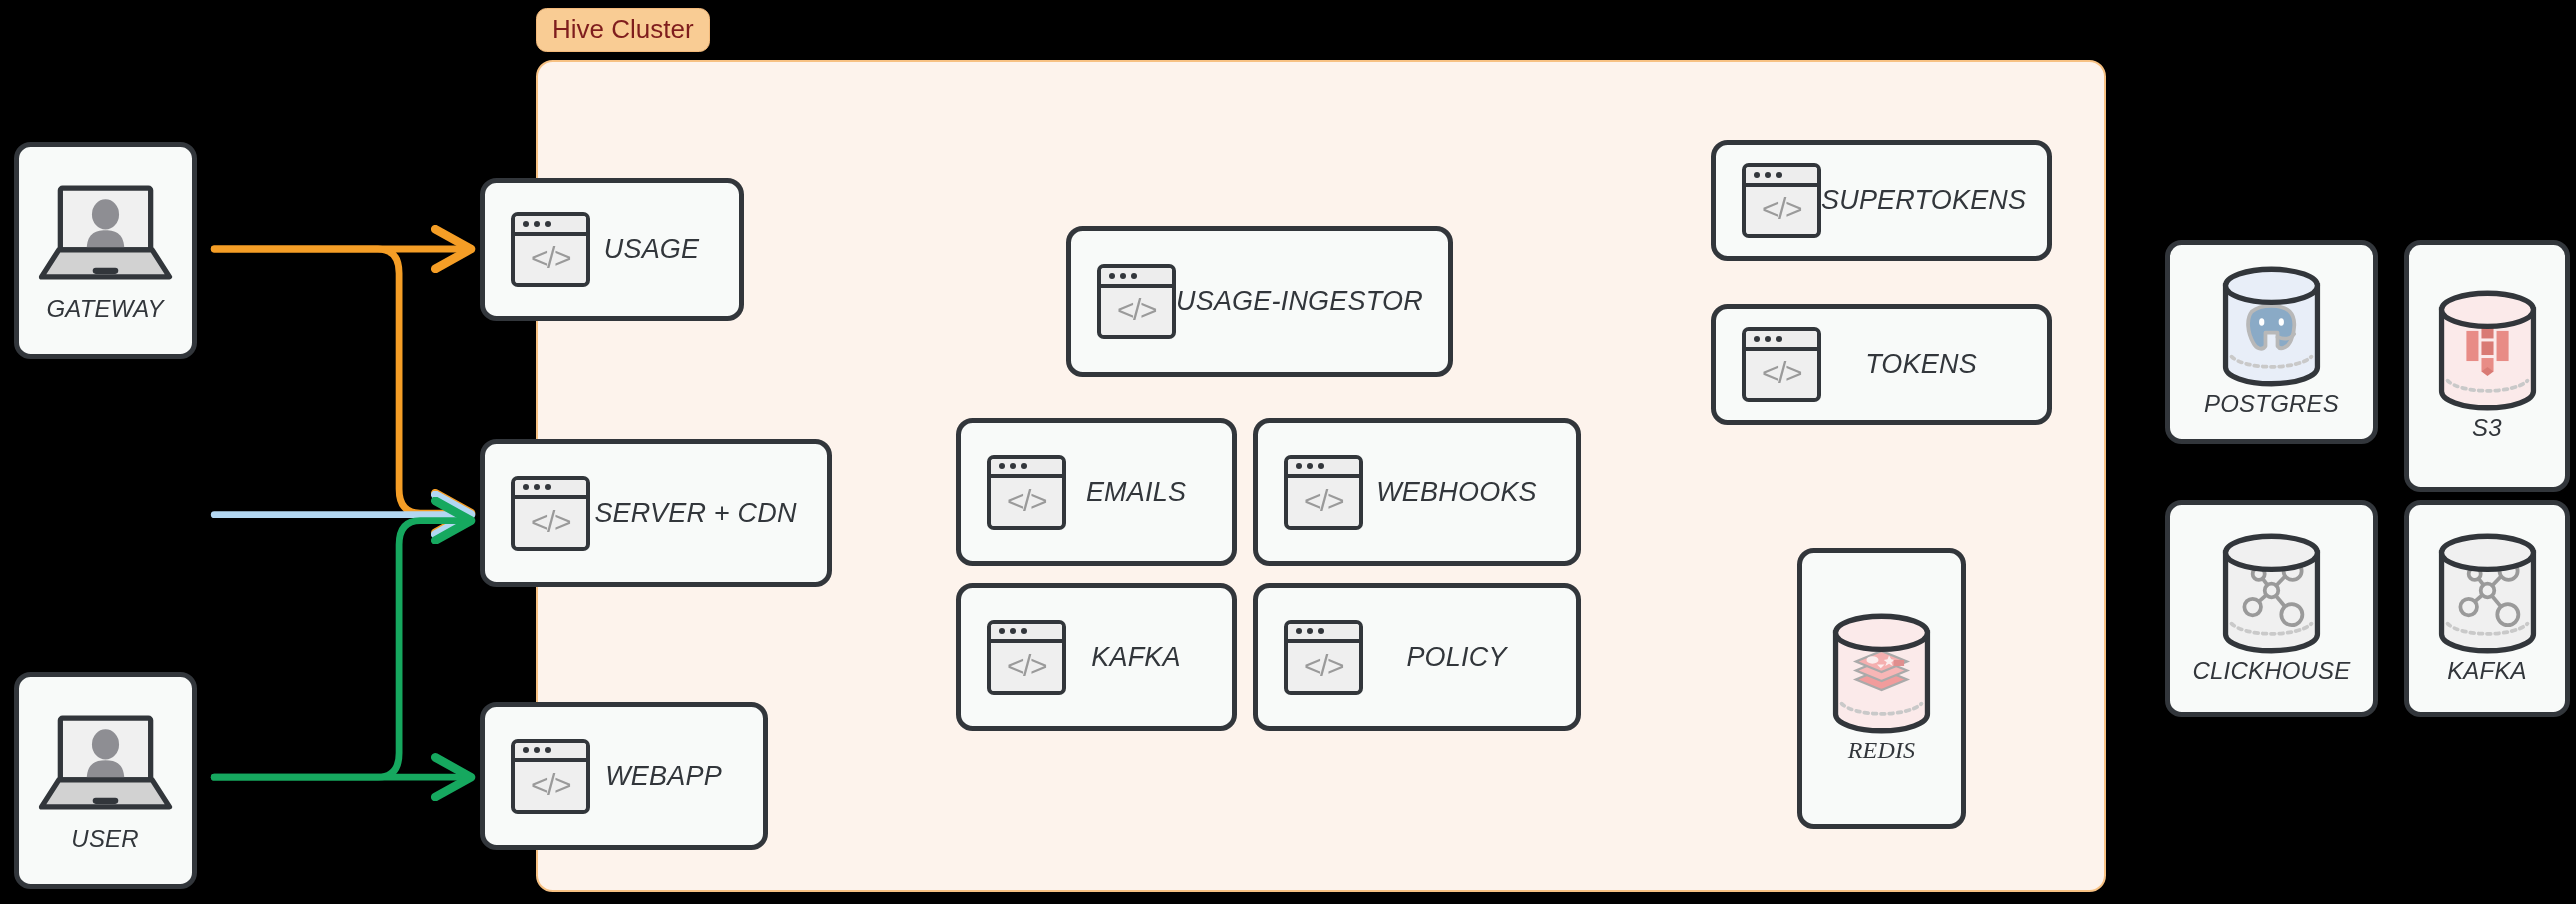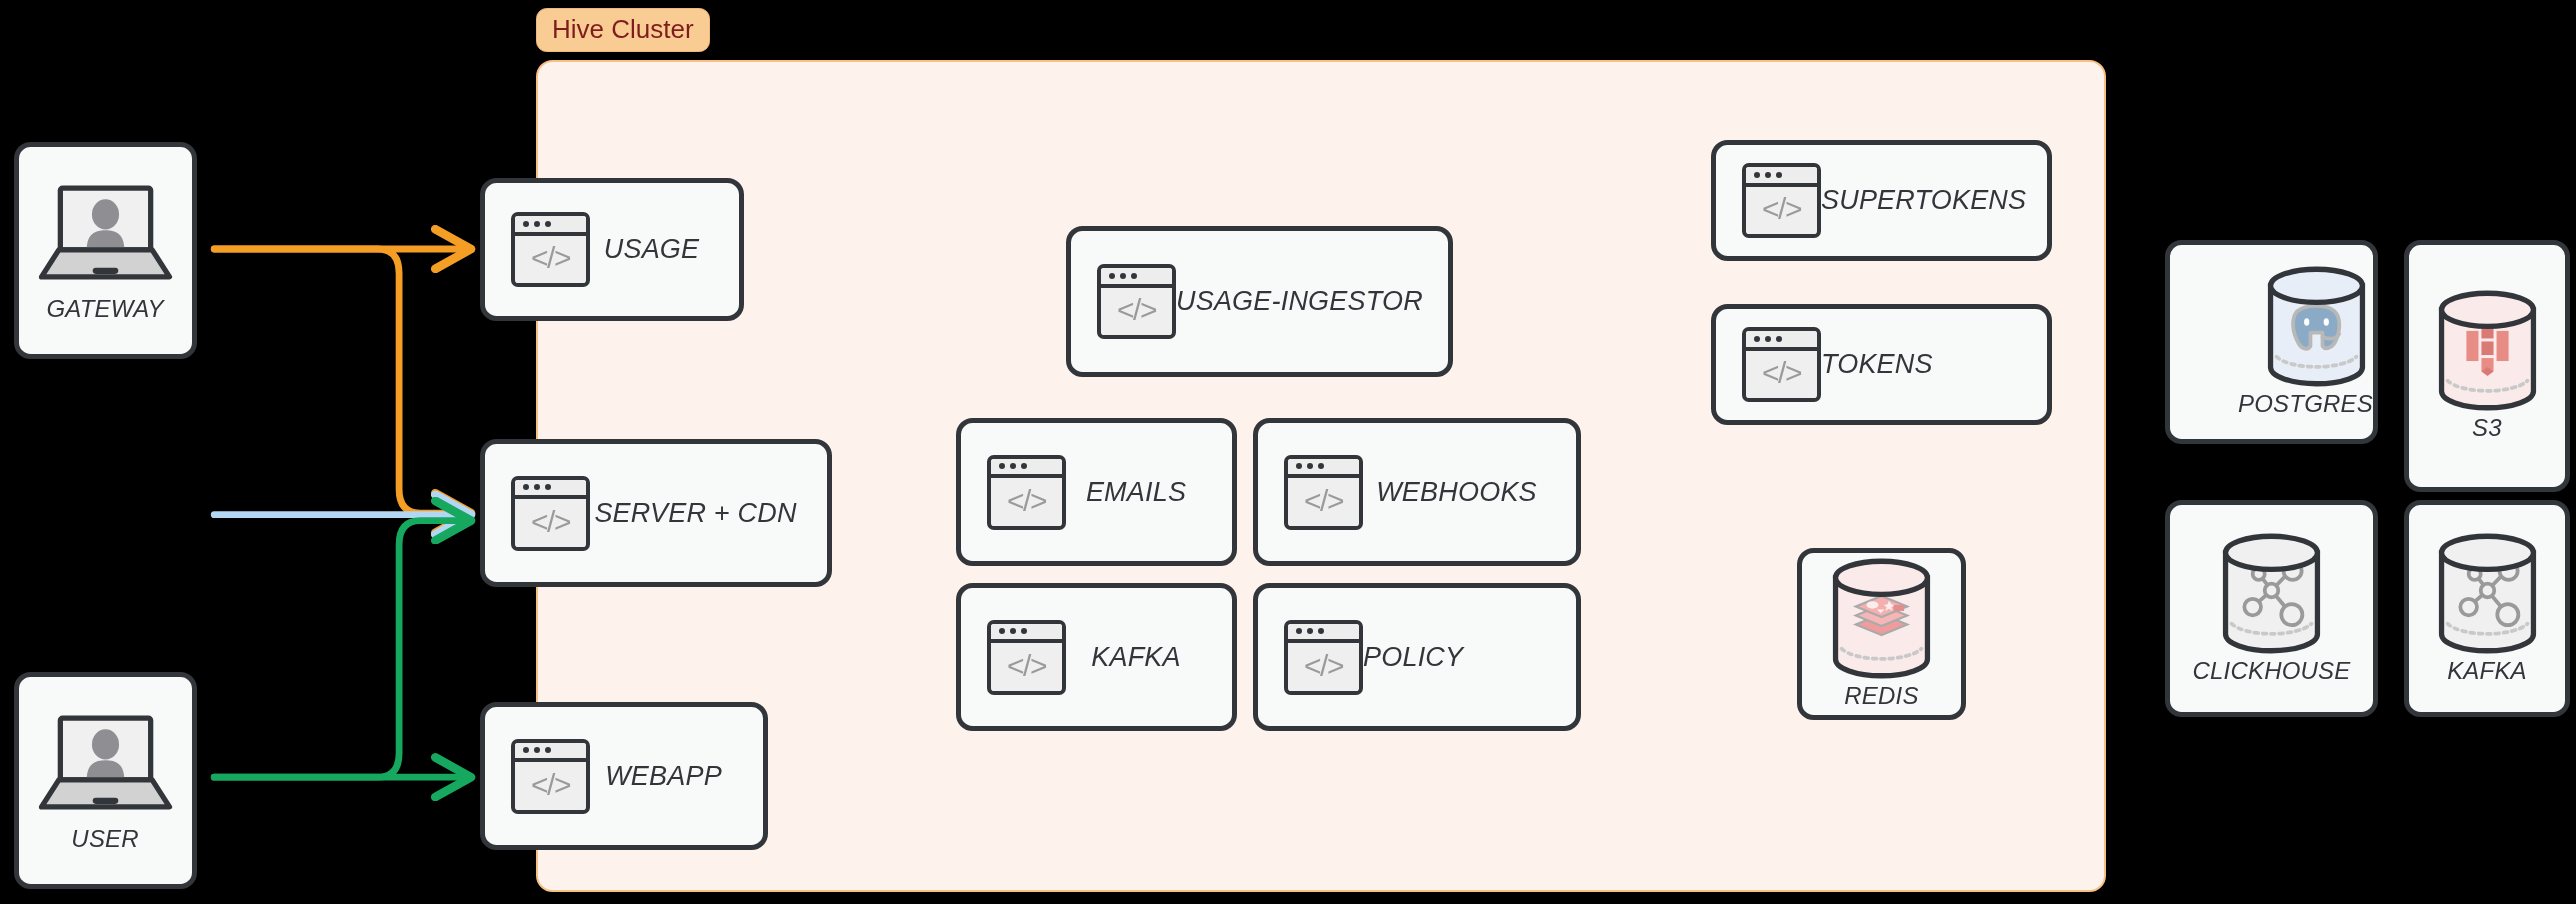--- a/index.html
+++ b/index.html
@@ -63,21 +63,21 @@
     text-align: center;
     font-style: italic;
     font-size: 27px;
     color: #32363B;
     white-space: nowrap;
     letter-spacing: 0.2px;
   }
   .node.service .code-icon { flex: 0 0 auto; }
 
   
-  .node.service.label-right .label { text-align: left; }
+  .node.service.label-right .label { text-align: center; }
 
   
   .node.stack {
     flex-direction: column;
     justify-content: center;
     align-items: center;
   }
   .node.stack .label {
     font-style: italic;
     font-size: 24px;
@@ -319,41 +319,41 @@
       <span class="titlebar">
           <i></i>
           <i></i>
           <i></i>
         </span>
       <span class="glyph">&lt;/&gt;</span>
     </span>
     <span class="label">TOKENS</span>
   </div>
 
-  <div class="node stack" style="left:1797px; top:548px; width:169px; height:172px;">
+  <div class="node stack" style="left:1797px; top:548px; width:169px; height:281px;font-family:Liberation Serif, serif;">
     <span class="cylinder-icon">
       <svg viewBox="0 0 150 160" xmlns="http://www.w3.org/2000/svg" width="113" height="121">
         <path d="M14 26 L14 134 A61 22 0 0 0 136 134 L136 26 Z" fill="#FBEAEA" stroke="#32363B" stroke-width="7"></path>
         <path d="M22 120 A56 20 0 0 0 128 120" fill="none" stroke="#C9C9C9" stroke-width="5" stroke-dasharray="5 6" stroke-linecap="round"></path>
         <g transform="translate(75,76)">
           <path d="M0 26 L-34 12 L0 -2 L34 12 Z" fill="#F19C9C" stroke="#AAAAAA" stroke-width="3"></path>
           <path d="M0 14 L-34 0 L0 -14 L34 0 Z" fill="#F7B6B6" stroke="#AAAAAA" stroke-width="3"></path>
           <path d="M0 2 L-34 -12 L0 -26 L34 -12 Z" fill="#F5AFAF" stroke="#AAAAAA" stroke-width="3"></path>
           <ellipse cx="-12" cy="-14" rx="8" ry="5" fill="#FBEDED"></ellipse>
           <path d="M10 -20 L13 -15 L18 -14 L13 -11 L15 -6 L10 -9 L5 -6 L7 -11 L3 -14 L8 -15 Z" fill="#FBEDED"></path>
           <path d="M-6 -8 L4 -8 L-1 -3 Z" fill="#FBEDED"></path>
           <rect x="16" y="-14" width="14" height="8" fill="#E08E8E"></rect>
         </g>
         <path d="M14 26 A61 22 0 0 1 136 26 A61 22 0 0 1 14 26 Z" fill="#FBEAEA" stroke="#32363B" stroke-width="7"></path>
       </svg>
     </span>
     <span class="label">REDIS</span>
   </div>
 
-  <div class="node stack" style="left:2165px; top:240px; width:213px; height:204px;align-items:flex-end;">
+  <div class="node stack" style="left:2165px; top:240px; width:213px; height:204px;">
     <span class="cylinder-icon">
       <svg viewBox="0 0 150 160" xmlns="http://www.w3.org/2000/svg" width="113" height="121">
         <path d="M14 26 L14 134 A61 22 0 0 0 136 134 L136 26 Z" fill="#E8EEF8" stroke="#32363B" stroke-width="7"></path>
         <path d="M22 120 A56 20 0 0 0 128 120" fill="none" stroke="#C9C9C9" stroke-width="5" stroke-dasharray="5 6" stroke-linecap="round"></path>
         <g transform="translate(75,80)">
           <path d="M-26 -20 C-34 -10 -32 8 -24 22 C-20 30 -12 32 -8 26 L-8 8 L8 8 L8 26 C12 32 22 28 26 18 C32 4 32 -12 24 -20 C14 -30 -14 -30 -26 -20 Z" fill="#8AAAC6" stroke="#B8B8B8" stroke-width="5" stroke-linejoin="round"></path>
           <ellipse cx="-13" cy="-6" rx="3.5" ry="5" fill="#FFFFFF"></ellipse>
           <ellipse cx="13" cy="-6" rx="3.5" ry="5" fill="#FFFFFF"></ellipse>
           <path d="M8 14 C18 18 26 16 30 10" fill="none" stroke="#B8B8B8" stroke-width="5" stroke-linecap="round"></path>
         </g>

